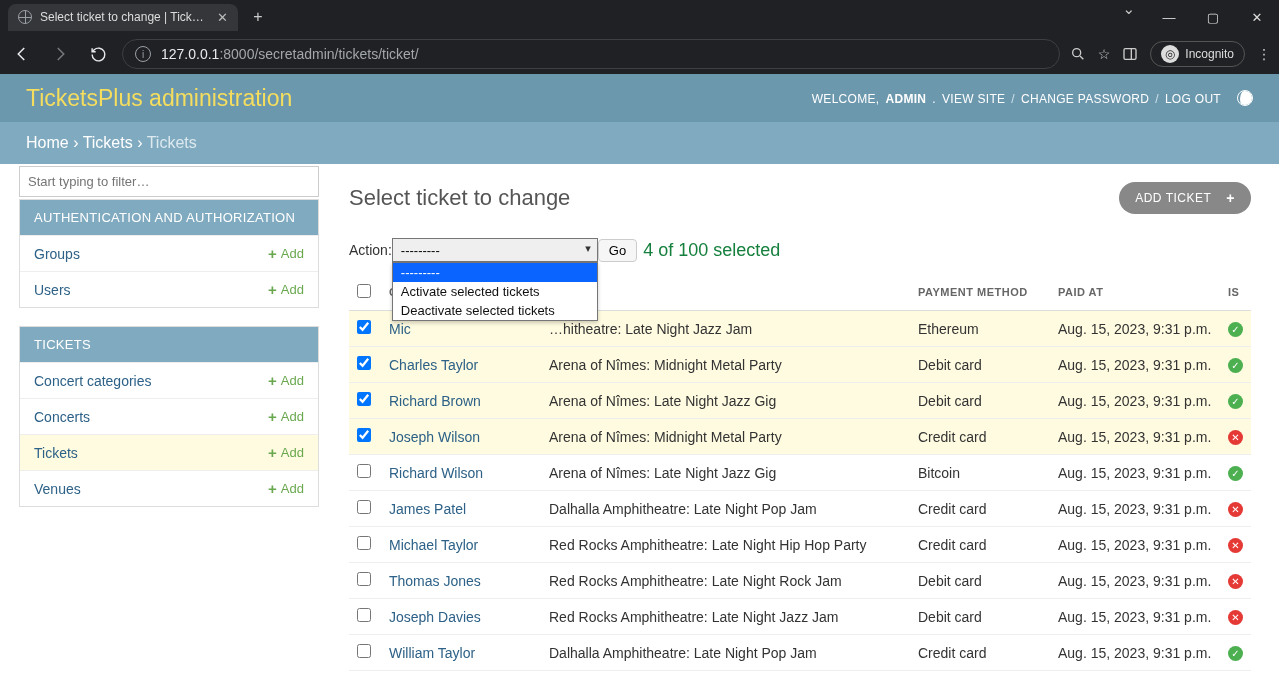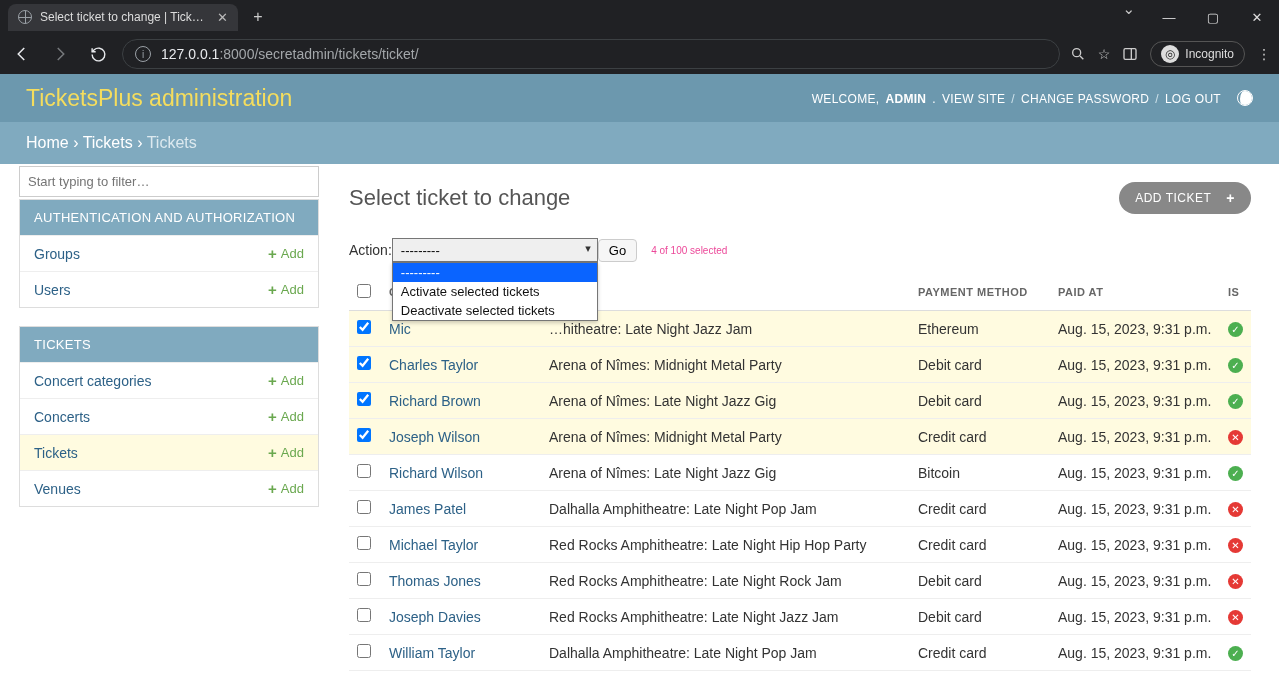--- a/index.html
+++ b/index.html
@@ -68,21 +68,21 @@
 
 .actions { display:flex; align-items:center; margin-bottom:12px; position:relative; }
 .actions label { font-size:14px; color:#333; }
 .select-box { position:relative; }
 .select-btn { width:206px; border:1px solid #767676; background:#efefef; padding:3px 22px 3px 8px; font-size:13px; text-align:left; position:relative; height:24px; }
 .select-btn::after { content:"▾"; position:absolute; right:6px; top:3px; font-size:11px; color:#333; }
 .dropdown { position:absolute; top:24px; left:0; width:206px; border:1px solid #767676; background:#fff; z-index:50; box-shadow:0 2px 4px rgba(0,0,0,.2); }
 .dropdown .opt { padding:2px 8px; font-size:13px; color:#111; cursor:default; }
 .dropdown .opt.hl { background:#0a64ff; color:#fff; }
 .go-btn { border:1px solid #ccc; background:#f6f6f6; padding:3px 10px; border-radius:4px; font-size:13px; }
-.sel-count { font-size:10px; color:#ec4899; margin-left:14px; }
+.sel-count { font-size:18px; color:#15803d; margin-left:6px; }
 
 table.results { width:100%; border-collapse:collapse; }
 table.results thead th { text-align:left; font-size:11px; color:#666; letter-spacing:0.5px; padding:10px 8px; border-bottom:1px solid #ddd; background:#fff; font-weight:600; }
 table.results td { padding:9px 8px; border-bottom:1px solid #eee; font-size:14px; vertical-align:middle; }
 table.results tbody tr.sel { background:#fffbe0; }
 table.results a.cust { color:#2d6187; text-decoration:none; font-weight:500; }
 .chk { width:14px; height:14px; }
 .status { width:15px;height:15px;border-radius:50%;display:inline-flex;align-items:center;justify-content:center;font-size:10px;color:#fff; }
 .status.yes { background:#4caf50; }
 .status.no { background:#e53935; }

